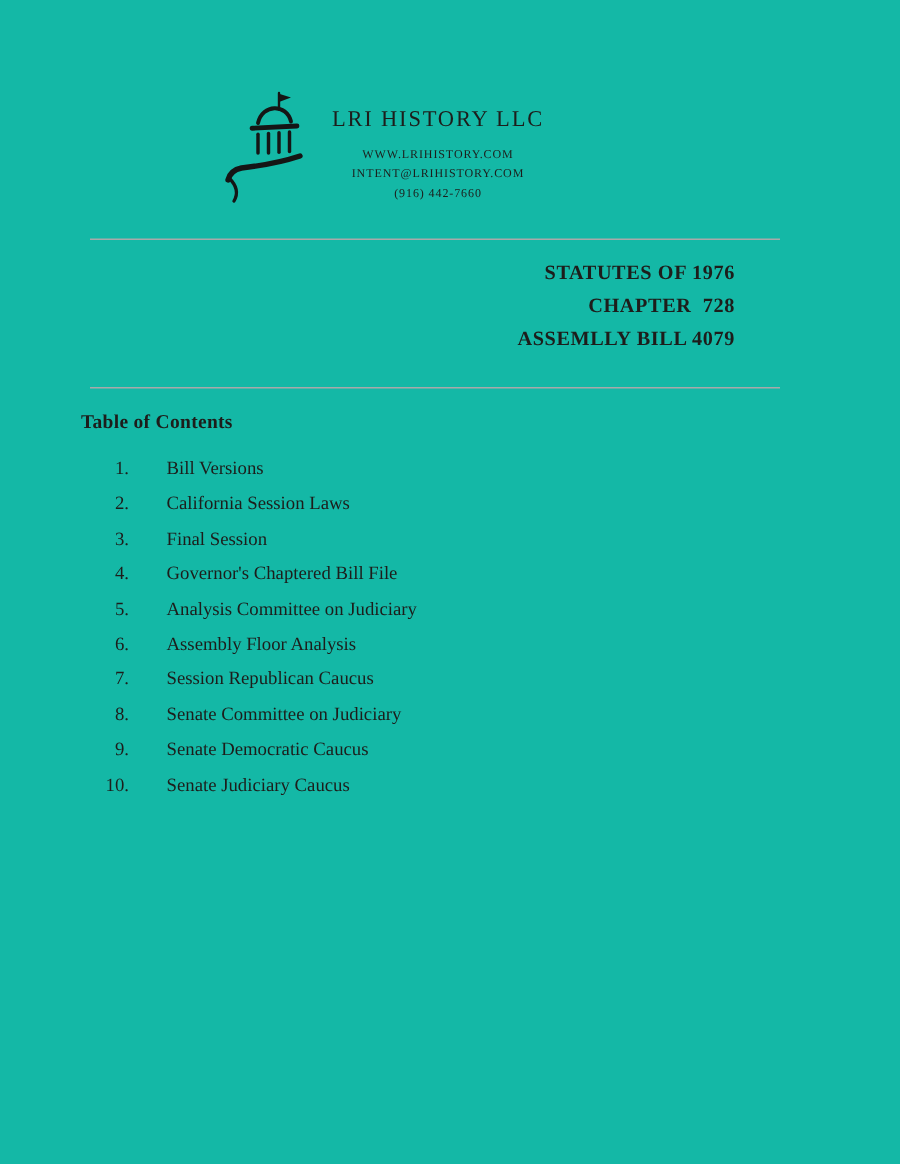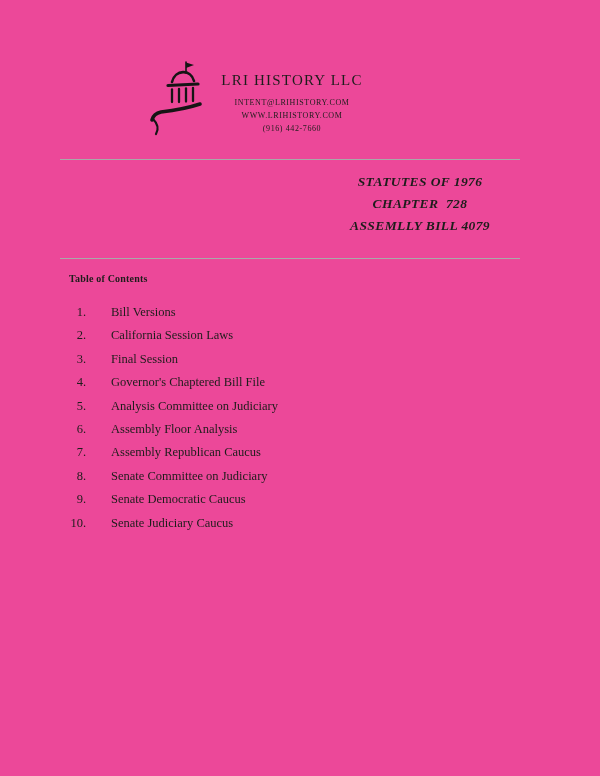--- a/index.html
+++ b/index.html
@@ -2,21 +2,21 @@
 <html><head>
 <meta charset="utf-8">
 <style>
   * { margin: 0; padding: 0; box-sizing: border-box; }
   html, body { background: #ffffff; }
   .page {
     position: relative;
     width: 600px;
     height: 776px;
     margin: 0 auto;
-    background: #ec4899;
+    background: #14b8a6;
     font-family: "Liberation Serif", serif;
     color: #1d1d1b;
     overflow: hidden;
   }
 
   
   .logo {
     position: absolute;
     left: 144px;
     top: 58px;
@@ -52,40 +52,38 @@
     background: #a9a9a9;
   }
   .divider-top { top: 159px; }
   .divider-bottom { top: 258px; }
 
   
   .case-block {
     position: absolute;
     right: 110px;
     top: 171px;
-    text-align: center;
-    font-style: italic;
+    text-align: right;
   }
   .case-line {
     font-size: 13.5px;
     font-weight: bold;
     line-height: 22px;
     letter-spacing: 0.4px;
     white-space: pre;
   }
 
   
   .toc-title {
     position: absolute;
     left: 54px;
     top: 273px;
-    font-size: 10px;
+    font-size: 13px;
     font-weight: bold;
     letter-spacing: 0.2px;
-    margin-left: 15px;
   }
   .toc-list {
     position: absolute;
     left: 54px;
     top: 305px;
     width: 420px;
   }
   .toc-item {
     display: flex;
     align-items: baseline;
@@ -124,22 +122,22 @@
       <path d="M49 30 L49 43" stroke-width="2.3"></path>
 
       <path d="M56 46 C44 50, 30 52.5, 17 54 C12 55, 9 58, 8 62" stroke-width="3.6"></path>
 
       <path d="M9 61 C13 65, 15.5 70, 12 76" stroke-width="2.2"></path>
     </svg>
   </div>
 
   <div class="masthead">
     <div class="company">LRI HISTORY LLC</div>
+    <div class="contact-line">WWW.LRIHISTORY.COM</div>
     <div class="contact-line">INTENT@LRIHISTORY.COM</div>
-    <div class="contact-line">WWW.LRIHISTORY.COM</div>
     <div class="contact-line">(916) 442-7660</div>
   </div>
 
   <div class="divider divider-top"></div>
 
   <div class="case-block">
     <div class="case-line">STATUTES OF 1976</div>
     <div class="case-line">CHAPTER  728</div>
     <div class="case-line">ASSEMLLY BILL 4079</div>
   </div>
@@ -168,21 +166,21 @@
     <div class="toc-item">
       <span class="toc-num">5.</span>
       <span class="toc-label">Analysis Committee on Judiciary</span>
     </div>
     <div class="toc-item">
       <span class="toc-num">6.</span>
       <span class="toc-label">Assembly Floor Analysis</span>
     </div>
     <div class="toc-item">
       <span class="toc-num">7.</span>
-      <span class="toc-label">Assembly Republican Caucus</span>
+      <span class="toc-label">Session Republican Caucus</span>
     </div>
     <div class="toc-item">
       <span class="toc-num">8.</span>
       <span class="toc-label">Senate Committee on Judiciary</span>
     </div>
     <div class="toc-item">
       <span class="toc-num">9.</span>
       <span class="toc-label">Senate Democratic Caucus</span>
     </div>
     <div class="toc-item">

